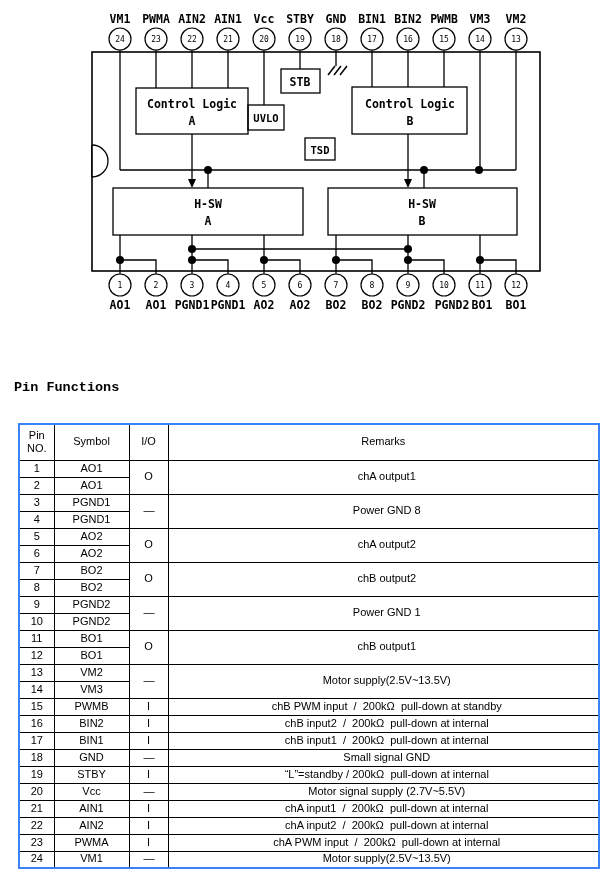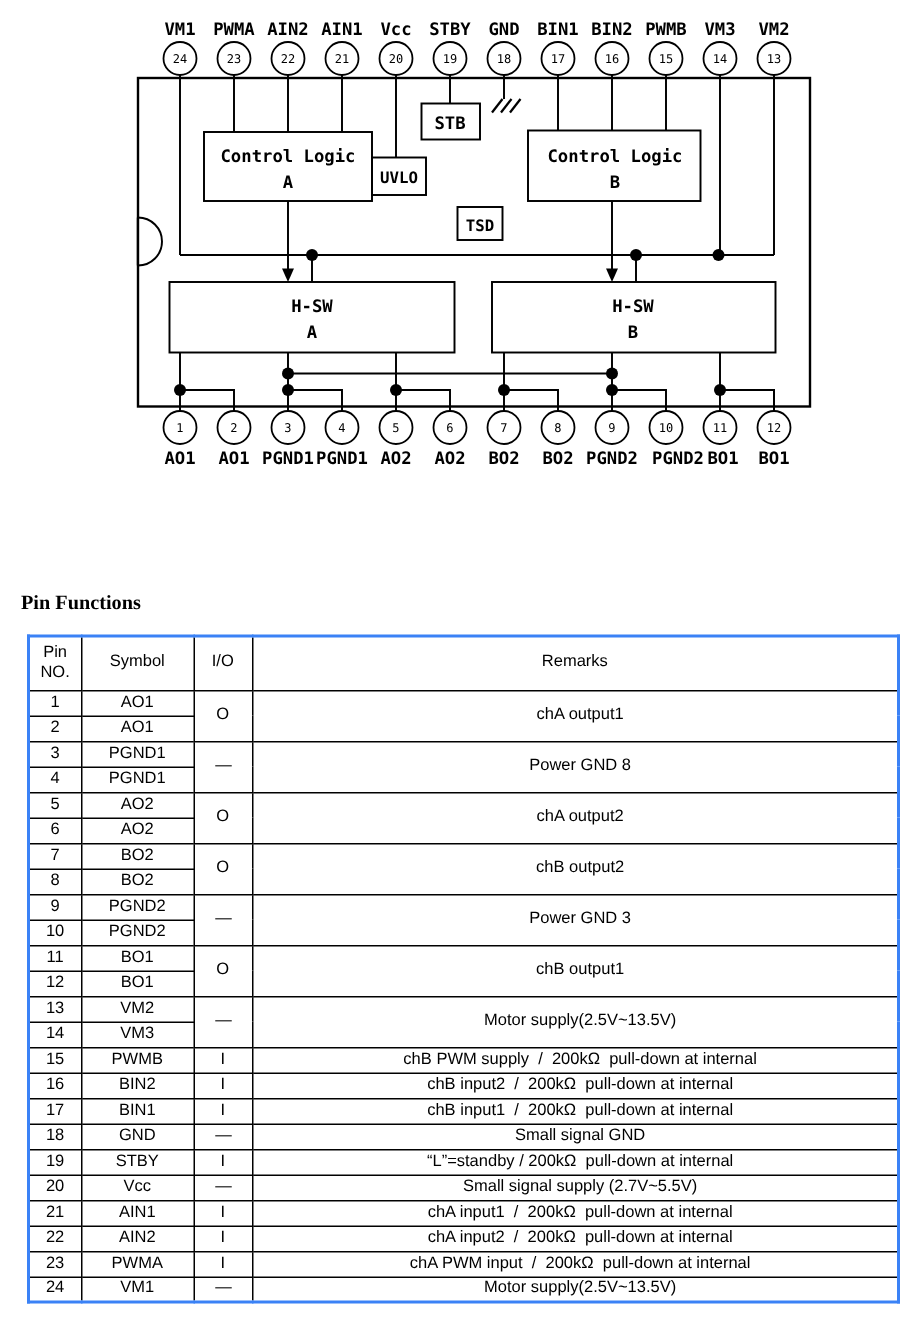--- a/index.html
+++ b/index.html
@@ -3,22 +3,22 @@
 <meta charset="utf-8">
 <style>
   html,body{margin:0;padding:0;background:#fff;}
   #page{position:relative;width:615px;height:879px;background:#ffffff;
         font-family:"Liberation Sans",sans-serif;color:#000;overflow:hidden;}
   #diagram{position:absolute;left:0;top:0;}
   svg text{fill:#000;}
   .blocklabel{font-family:"DejaVu Sans Mono",monospace;font-size:11.5px;font-weight:600;}
   .pinnum{font-family:"DejaVu Sans Mono",monospace;font-size:8px;}
   .pinlabel{font-family:"DejaVu Sans Mono",monospace;font-size:11.5px;font-weight:600;}
-  #section-title{position:absolute;left:14px;top:394px;font-size:13.5px;font-weight:bold;
-        font-family:Liberation Serif, serif;}
+  #section-title{position:absolute;left:14px;top:380px;font-size:13.5px;font-weight:bold;
+        font-family:Liberation Mono, monospace;}
   #pin-table{position:absolute;left:18px;top:423px;width:580px;border-collapse:collapse;
         border:2px solid #3b82f6;table-layout:fixed;}
   #pin-table td,#pin-table th{border:1px solid #000;font-size:11px;font-weight:normal;
         padding:0;line-height:1.25;overflow:hidden;}
   #pin-table col.c-pin{width:35px;}
   #pin-table col.c-sym{width:75px;}
   #pin-table col.c-io{width:39px;}
   #pin-table col.c-rem{width:431px;}
   #pin-table thead tr{height:36px;}
   #pin-table tbody tr{height:17px;}
@@ -258,21 +258,21 @@
           <td class="cell-remarks" rowspan="2">chB output2</td>
         </tr>
         <tr>
           <td class="cell-center">8</td>
           <td class="cell-center">BO2</td>
         </tr>
         <tr>
           <td class="cell-center">9</td>
           <td class="cell-center">PGND2</td>
           <td class="cell-center dash" rowspan="2">—</td>
-          <td class="cell-remarks" rowspan="2">Power GND 3</td>
+          <td class="cell-remarks" rowspan="2">Power GND 1</td>
         </tr>
         <tr>
           <td class="cell-center">10</td>
           <td class="cell-center">PGND2</td>
         </tr>
         <tr>
           <td class="cell-center">11</td>
           <td class="cell-center">BO1</td>
           <td class="cell-center" rowspan="2">O</td>
           <td class="cell-remarks" rowspan="2">chB output1</td>
@@ -288,21 +288,21 @@
           <td class="cell-remarks" rowspan="2">Motor supply(2.5V~13.5V)</td>
         </tr>
         <tr>
           <td class="cell-center">14</td>
           <td class="cell-center">VM3</td>
         </tr>
         <tr>
           <td class="cell-center">15</td>
           <td class="cell-center">PWMB</td>
           <td class="cell-center" rowspan="1">I</td>
-          <td class="cell-remarks" rowspan="1">chB PWM supply  /  200kΩ  pull-down at internal</td>
+          <td class="cell-remarks" rowspan="1">chB PWM input  /  200kΩ  pull-down at standby</td>
         </tr>
         <tr>
           <td class="cell-center">16</td>
           <td class="cell-center">BIN2</td>
           <td class="cell-center" rowspan="1">I</td>
           <td class="cell-remarks" rowspan="1">chB input2  /  200kΩ  pull-down at internal</td>
         </tr>
         <tr>
           <td class="cell-center">17</td>
           <td class="cell-center">BIN1</td>
@@ -318,21 +318,21 @@
         <tr>
           <td class="cell-center">19</td>
           <td class="cell-center">STBY</td>
           <td class="cell-center" rowspan="1">I</td>
           <td class="cell-remarks" rowspan="1">“L”=standby / 200kΩ  pull-down at internal</td>
         </tr>
         <tr>
           <td class="cell-center">20</td>
           <td class="cell-center">Vcc</td>
           <td class="cell-center dash" rowspan="1">—</td>
-          <td class="cell-remarks" rowspan="1">Small signal supply (2.7V~5.5V)</td>
+          <td class="cell-remarks" rowspan="1">Motor signal supply (2.7V~5.5V)</td>
         </tr>
         <tr>
           <td class="cell-center">21</td>
           <td class="cell-center">AIN1</td>
           <td class="cell-center" rowspan="1">I</td>
           <td class="cell-remarks" rowspan="1">chA input1  /  200kΩ  pull-down at internal</td>
         </tr>
         <tr>
           <td class="cell-center">22</td>
           <td class="cell-center">AIN2</td>

